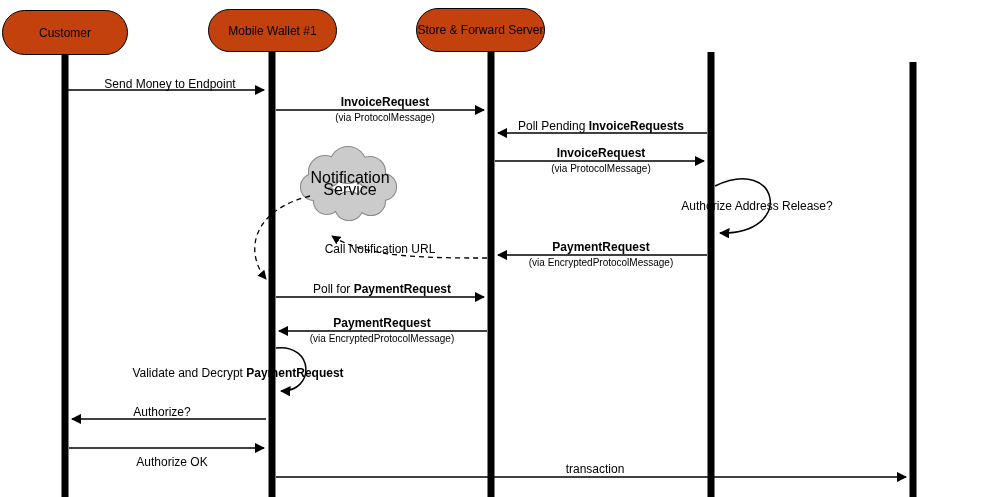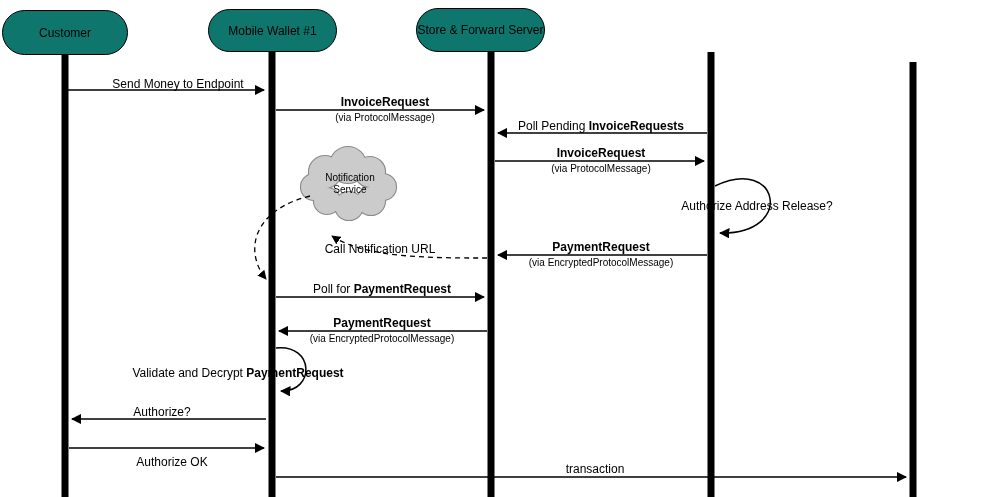--- a/index.html
+++ b/index.html
@@ -8,36 +8,36 @@
     font-family:"Liberation Sans", sans-serif; color:#000; background:#fff;
   }
   svg.layer { position:absolute; left:0; top:0; }
   .life { stroke:#000; stroke-width:7; }
   .msgline { stroke:#000; stroke-width:1.5; fill:none; }
   .dashline { stroke:#000; stroke-width:1.3; fill:none; stroke-dasharray:5 4; }
   .loop { stroke:#000; stroke-width:1.5; fill:none; }
   .cloud-stroke circle { fill:#cbcbcb; stroke:#8a8a8a; stroke-width:2.2; }
   .cloud-fill circle { fill:#cbcbcb; stroke:none; }
   .actor {
-    position:absolute; border:1.6px solid #000; background:#0f766e;
+    position:absolute; border:1.6px solid #000; background:#c2410c;
     display:flex; align-items:center; justify-content:center;
     font-size:12px; text-align:center; box-sizing:border-box;
   }
   .stadium { border-radius:24px; }
   .ellipse { border-radius:50%; }
   .lbl {
     position:absolute; transform:translateX(-50%);
     white-space:nowrap; font-size:12px; line-height:13px; color:#000;
   }
   .lbl.bold { font-weight:700; }
   .lbl.via { font-size:10px; line-height:11px; }
   .lbl b { font-weight:700; }
   .cloud-label {
     position:absolute; transform:translateX(-50%);
-    font-size:10px; line-height:12px; text-align:center; white-space:nowrap;
+    font-size:16px; line-height:12px; text-align:center; white-space:nowrap;
   }
 </style>
 </head>
 <body>
 
 <div id="canvas">
 
   <svg class="layer" width="1000" height="497" viewBox="0 0 1000 497">
     <defs>
       <marker id="arr" viewBox="0 0 10 10" refX="9" refY="5" markerWidth="7" markerHeight="7" orient="auto-start-reverse">
@@ -100,21 +100,21 @@
   </div>
   <div class="actor stadium" style="left:416px;top:8px;width:129px;height:44px">
     <span>Store &amp; Forward Server</span>
   </div>
 
   <div class="cloud-label" style="left:350px;top:172px">
     <div>Notification</div>
     <div>Service</div>
   </div>
 
-  <div class="lbl" style="left:178px;top:78px">
+  <div class="lbl" style="left:170px;top:78px">
     <span>Send Money to Endpoint</span>
   </div>
 
   <div class="lbl bold" style="left:385px;top:96px">
     <span>InvoiceRequest</span>
   </div>
   <div class="lbl via" style="left:385px;top:112px">
     <span>(via ProtocolMessage)</span>
   </div>
 

